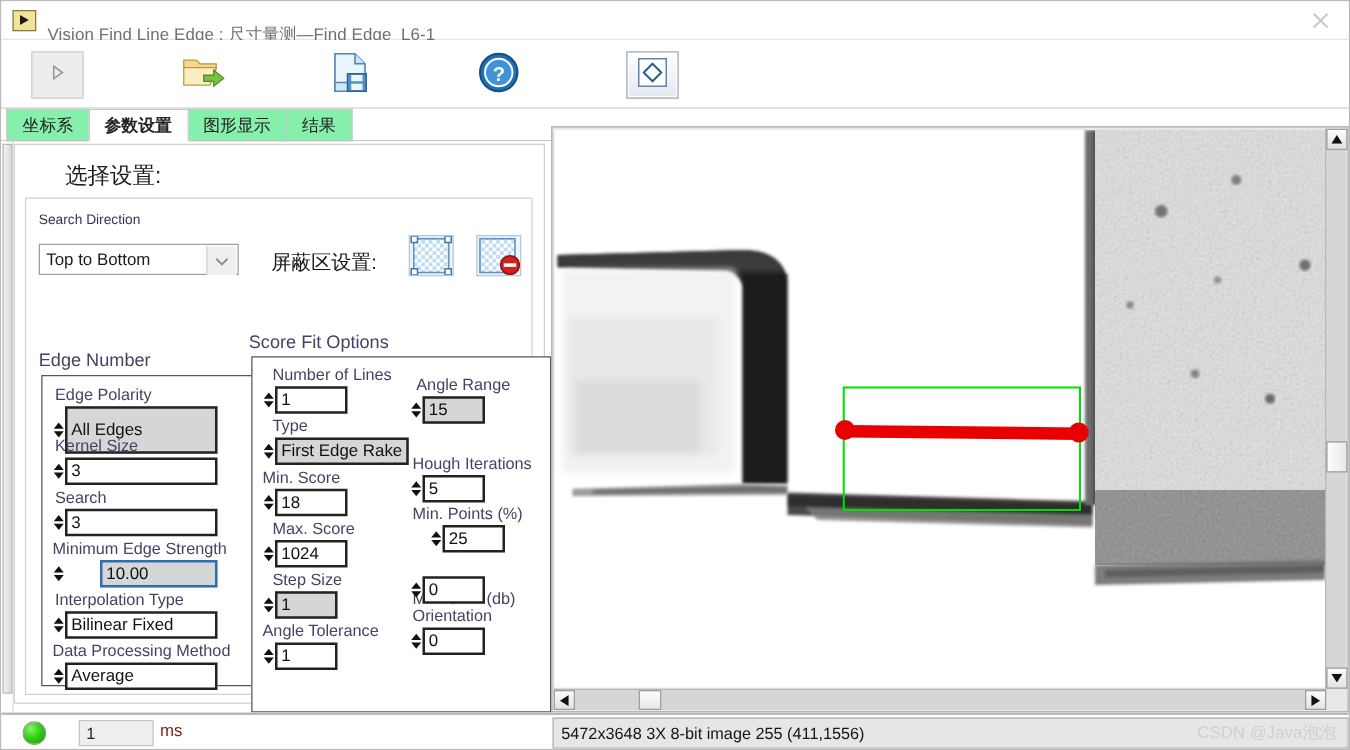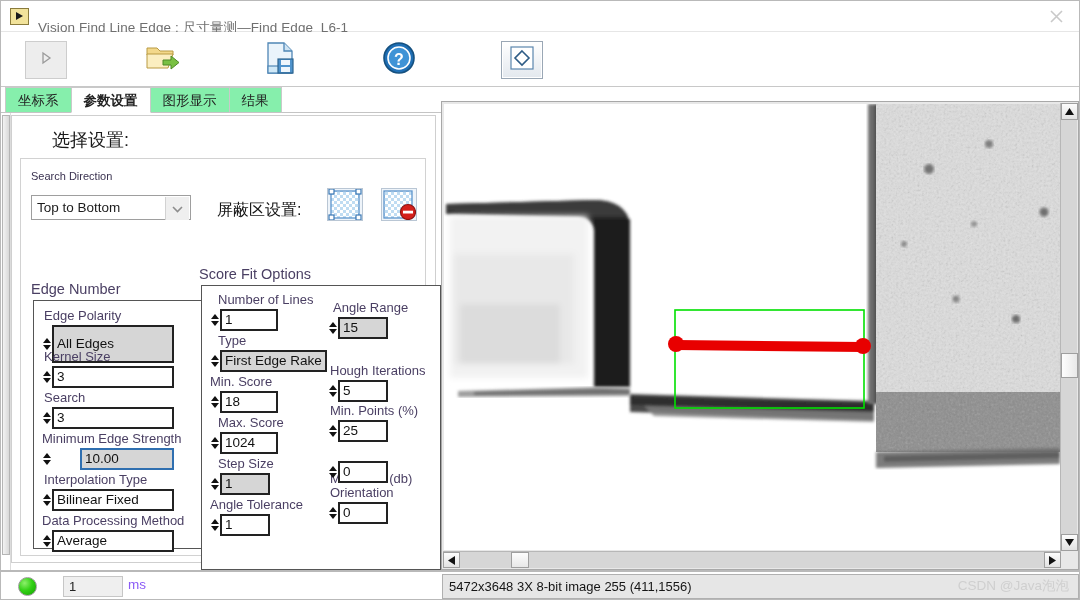--- a/index.html
+++ b/index.html
@@ -258,21 +258,21 @@
     border-radius: 50%;
     background: radial-gradient(circle at 33% 30%, #8df06b 0%, #33d116 45%, #12a000 100%);
     border: 1px solid #9b9b9b;
   }
   #ms-field {
     position: absolute; left: 62px; top: 4px; width: 60px; height: 21px;
     background: #efefef; border: 1px solid #c6c6c6;
     font-size: 13px; color: #222; line-height: 19px; padding-left: 5px;
   }
   #ms-unit {
-    position: absolute; left: 127px; top: 5px; font-size: 13.5px; color: #8b5cf6;
+    position: absolute; left: 127px; top: 5px; font-size: 13.5px; color: #7f1d1d;
   }
   #img-status {
     position: absolute; left: 441px; top: 2px; width: 637px; height: 25px;
     background: #e6e6e6; border: 1px solid #b0b0b0;
     font-size: 13px; color: #151515; line-height: 23px; padding-left: 6px;
     white-space: nowrap;
   }
   #watermark {
     position: absolute; right: 10px; top: 5px;
     font-size: 13.5px; color: #cfcfcf; white-space: nowrap;
@@ -541,21 +541,21 @@
           <div class="lbl" style="left:128px; top:77px;">Hough Iterations</div>
           <div class="spin" style="left:126px; top:94px; width:60px; height:22px;">
             <span class="arrows">
                 <i class="up"></i>
                 <i class="dn"></i>
               </span>
             <span class="field">5</span>
           </div>
 
           <div class="lbl" style="left:128px; top:117px;">Min. Points (%)</div>
-          <div class="spin" style="left:126px; top:134px; width:60px; height:22px;">
+          <div class="spin" style="left:142px; top:134px; width:60px; height:22px;">
             <span class="arrows">
                 <i class="up"></i>
                 <i class="dn"></i>
               </span>
             <span class="field">25</span>
           </div>
 
           <div class="lbl" style="left:128px; top:158px;margin-top:27px;">Min. SNR (db)</div>
           <div class="spin" style="left:126px; top:175px; width:60px; height:22px;">
             <span class="arrows">

